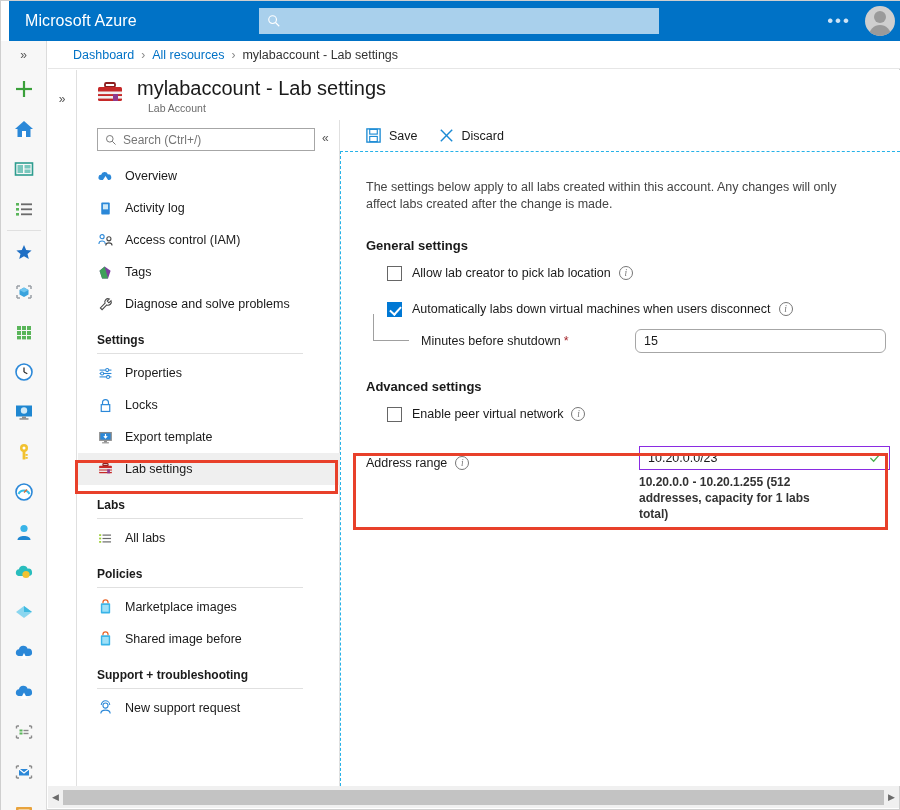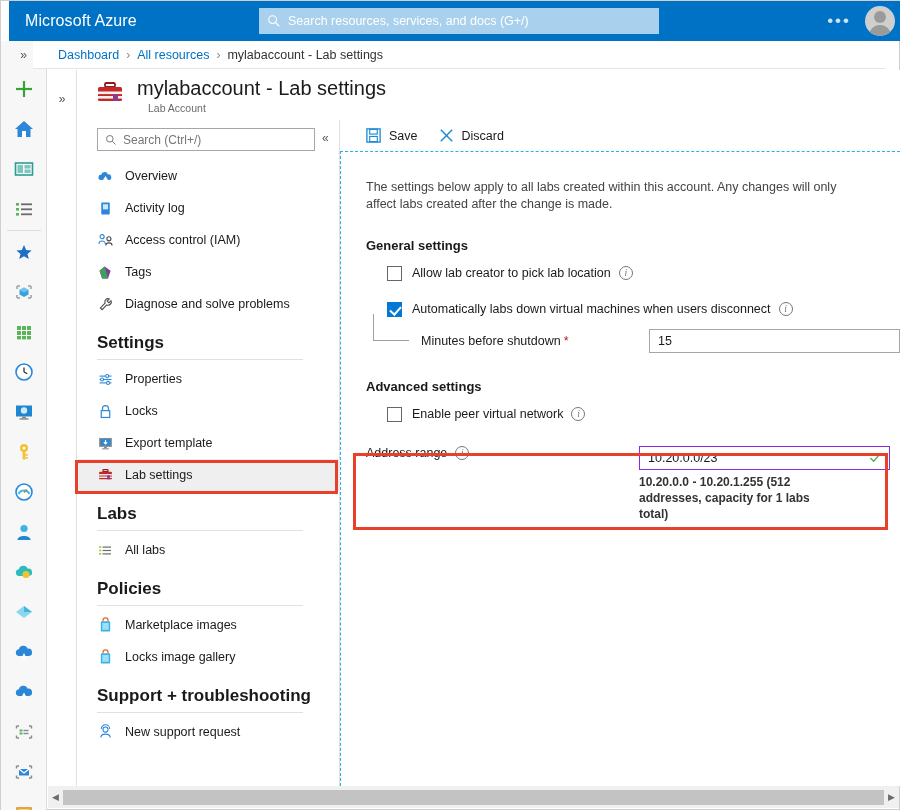--- a/index.html
+++ b/index.html
@@ -38,21 +38,21 @@
     position:absolute; left:0; top:40px; width:46px; height:769px;
     background:#f7f7f7; border-right:1px solid #dcdcdc;
   }
   .rail-exp { height:28px; display:flex; align-items:center; justify-content:center; color:#555; font-size:12px; cursor:pointer; }
   .rail-list { display:flex; flex-direction:column; align-items:center; }
   .rail-item { width:46px; height:40px; display:flex; align-items:center; justify-content:center; cursor:pointer; }
   .rail-sep { width:34px; height:1px; background:#e0e0e0; margin:1px 0; }
 
   
   .crumbbar {
-    position:absolute; left:32px; top:40px; width:852px; height:28px;
+    position:absolute; left:47px; top:40px; width:852px; height:28px;
     background:#fff; display:flex; align-items:center; padding-left:25px;
     border-bottom:1px solid #e6e6e6;
   }
   .crumb { font-size:12.5px; color:#0072c6; cursor:pointer; }
   .crumb.last { color:#333; cursor:default; }
   .crumb-sep { font-size:12px; color:#888; margin:0 7px; }
 
   
   .blade-exp {
     position:absolute; left:47px; top:69px; width:29px; height:716px;
@@ -76,21 +76,21 @@
   .bsearch .mag { width:12px; height:12px; margin-right:6px; flex:0 0 12px; }
   .bsearch span { color:#767676; font-size:12px; }
   .bcollapse { position:absolute; left:244px; top:11px; color:#555; font-size:12px; cursor:pointer; }
 
   .bnav { position:absolute; left:0; top:40px; width:310px; }
   .nav-item { height:32px; display:flex; align-items:center; padding-left:19px; cursor:pointer; }
   .nav-ico { width:17px; height:17px; flex:0 0 17px; margin-right:11px; display:flex; align-items:center; justify-content:center; }
   .nav-label { font-size:12.5px; color:#1a1a1a; white-space:nowrap; }
   .nav-item.selected { background:#efefef; }
   .nav-group { padding-left:19px; padding-top:13px; }
-  .nav-group-title { font-size:17px; color:#1a1a1a; font-weight:700; }
+  .nav-group-title { font-size:12px; color:#1a1a1a; font-weight:700; }
   .nav-rule { width:206px; height:1px; background:#e0e0e0; margin-top:6px; margin-bottom:3px; }
 
   
   .content { position:absolute; left:339px; top:119px; width:560px; height:666px; background:#fff; }
   .toolbar { height:31px; display:flex; align-items:center; padding-left:25px; }
   .tb-btn { display:flex; align-items:center; margin-right:20px; cursor:pointer; }
   .tb-btn .ti { width:17px; height:17px; margin-right:7px; flex:0 0 17px; }
   .tb-btn span { font-size:12.5px; color:#1a1a1a; }
 
   .dashbox {
@@ -122,23 +122,23 @@
   }
 
   .subrow { display:flex; align-items:center; height:30px; margin-top:6px; position:relative; }
   .treeline { position:absolute; left:7px; top:-12px; width:36px; height:27px; border-left:1px solid #a0a0a0; border-bottom:1px solid #a0a0a0; }
   .sub-label { font-size:12.5px; color:#1a1a1a; margin-left:55px;text-align:center; }
   .req { color:#a4262c; margin-left:3px; }
   .txtbox {
     border:1px solid #a6a6a6; background:#fff; height:24px; display:flex; align-items:center;
     padding-left:8px; font-size:12.5px; color:#1a1a1a;
   }
-  .mins-box { position:absolute; left:283px; width:251px; }
-
-  .addr-label-row { display:flex; align-items:flex-start; height:24px; }
+  .mins-box { position:absolute; left:269px; width:251px;border-radius:6px; }
+
+  .addr-label-row { display:flex; align-items:flex-end; height:24px; }
   .addr-label { font-size:12.5px; color:#1a1a1a; margin-right:8px; }
   .addr-field { position:absolute; left:273px; top:0px; width:251px; }
   .addr-box { border:1px solid #8a2be2; position:relative; }
   .addr-box .tick { position:absolute; right:7px; top:4px; }
   .addr-help { font-size:12px; color:#333; font-weight:700; line-height:16px; margin-top:4px; width:200px; }
 
   
   .redbox { position:absolute; border:3px solid #e8402a; pointer-events:none; }
 
   
@@ -152,21 +152,20 @@
 <div id="root">
 
   <div class="topbar">
     <div class="brand">Microsoft Azure</div>
 
     <div class="global-search">
       <svg class="mag" viewBox="0 0 16 16">
         <circle cx="6.4" cy="6.4" r="4.4" fill="none" stroke="#ffffff" stroke-width="1.3"></circle>
         <line x1="9.7" y1="9.7" x2="14" y2="14" stroke="#ffffff" stroke-width="1.3"></line>
       </svg>
-      <span>Search resources, services, and docs (G+/)</span>
     </div>
 
     <div class="topbar-right">
       <div class="dots">•••</div>
       <div class="avatar">
         <div class="head"></div>
         <div class="body"></div>
       </div>
     </div>
   </div>
@@ -522,21 +521,21 @@
       </div>
 
       <div class="nav-item">
         <span class="nav-ico">
           <svg width="17" height="17" viewBox="0 0 20 20">
             <rect x="4.5" y="5" width="11" height="12" rx="1" fill="#39b4e8"></rect>
             <path d="M7 5 V4 a3 3 0 0 1 6 0 V5" fill="none" stroke="#e8662a" stroke-width="1.4"></path>
             <rect x="6.2" y="7" width="7.6" height="8" fill="#9fe0f7"></rect>
           </svg>
         </span>
-        <span class="nav-label">Locks image gallery</span>
+        <span class="nav-label">Shared image before</span>
       </div>
 
       <div class="nav-group">
         <div class="nav-group-title">Support + troubleshooting</div>
         <div class="nav-rule"></div>
       </div>
 
       <div class="nav-item">
         <span class="nav-ico">
           <svg width="17" height="17" viewBox="0 0 20 20">

